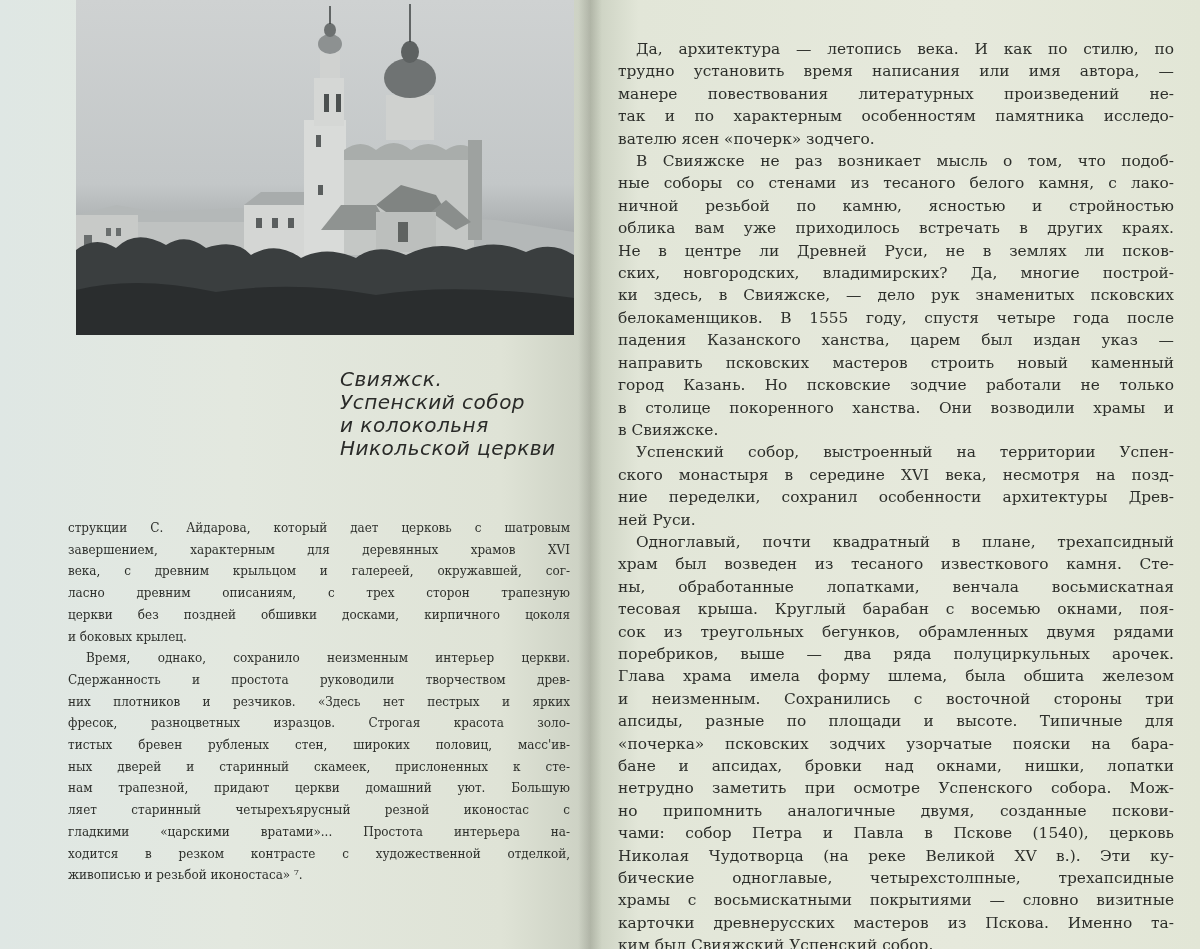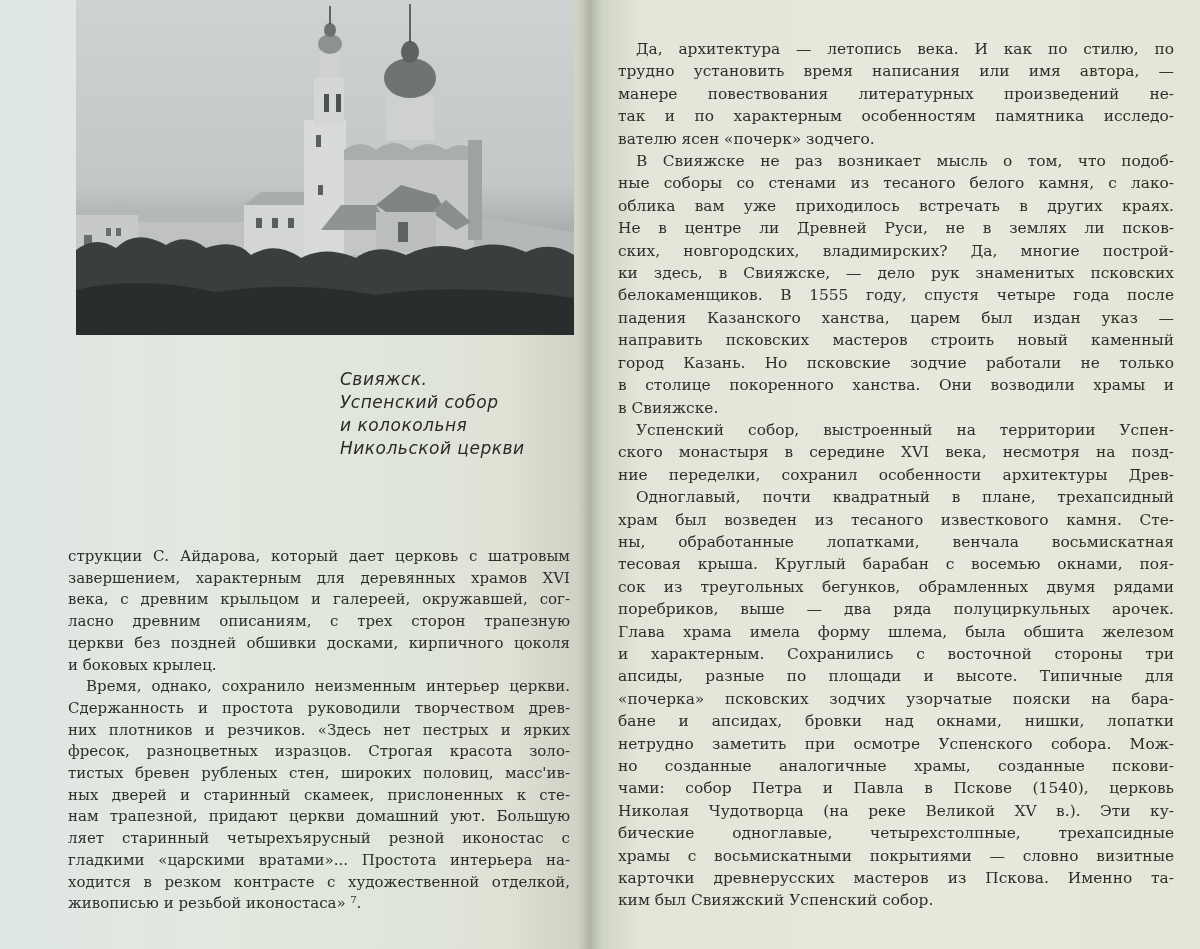--- a/index.html
+++ b/index.html
@@ -26,29 +26,29 @@
   .photo {
     position: absolute; left: 76px; top: 0; width: 498px; height: 335px;
     background: linear-gradient(180deg, #cfd2d2 0%, #c3c7c8 55%, #a7abac 70%, #3e4244 80%, #2b2e2f 100%);
     overflow: hidden;
   }
   .photo svg { position: absolute; left: 0; top: 0; }
   
   .caption {
     position: absolute; left: 340px; top: 368px; width: 230px;
     font-family: "DejaVu Sans", sans-serif; font-style: oblique;
-    font-size: 17px; line-height: 23px; color: #2a2b29; letter-spacing: 0.5px;
+    font-size: 20px; line-height: 23px; color: #2a2b29; letter-spacing: 0.5px;
   }
   .caption div { white-space: nowrap; }
   
   .text-block { position: absolute; font-size: 15px; line-height: 21.6px; color: #2d2f2b; }
   .text-block .line { white-space: nowrap; display: block; text-align: justify; text-align-last: justify; }
   .text-block .line.last { text-align-last: left; }
   .text-block .line.indent { padding-left: 18px; }
-  .left-text { left: 68px; top: 546px; width: 502px; font-size: 15px; line-height: 21.7px; }
+  .left-text { left: 68px; top: 518px; width: 502px; font-size: 12px; line-height: 21.7px; }
   .right-text { left: 618px; top: 38px; width: 556px; font-size: 15.4px; line-height: 22.4px; }
 </style>
 </head>
 <body>
 
 <div class="spread">
   <div class="page-left"></div>
   <div class="page-right"></div>
   <div class="gutter"></div>
 
@@ -130,46 +130,48 @@
   </div>
 
   <div class="text-block right-text">
     <span class="line indent">Да, архитектура — летопись века. И как по стилю, по</span>
     <span class="line">трудно установить время написания или имя автора, —</span>
     <span class="line">манере повествования литературных произведений не-</span>
     <span class="line">так и по характерным особенностям памятника исследо-</span>
     <span class="line last">вателю ясен «почерк» зодчего.</span>
     <span class="line indent">В Свияжске не раз возникает мысль о том, что подоб-</span>
     <span class="line">ные соборы со стенами из тесаного белого камня, с лако-</span>
+    <span class="line">ничной резьбой по камню, ясностью и стройностью</span>
     <span class="line">облика вам уже приходилось встречать в других краях.</span>
     <span class="line">Не в центре ли Древней Руси, не в землях ли псков-</span>
     <span class="line">ских, новгородских, владимирских? Да, многие построй-</span>
     <span class="line">ки здесь, в Свияжске, — дело рук знаменитых псковских</span>
     <span class="line">белокаменщиков. В 1555 году, спустя четыре года после</span>
     <span class="line">падения Казанского ханства, царем был издан указ —</span>
     <span class="line">направить псковских мастеров строить новый каменный</span>
     <span class="line">город Казань. Но псковские зодчие работали не только</span>
     <span class="line">в столице покоренного ханства. Они возводили храмы и</span>
     <span class="line last">в Свияжске.</span>
     <span class="line indent">Успенский собор, выстроенный на территории Успен-</span>
     <span class="line">ского монастыря в середине XVI века, несмотря на позд-</span>
     <span class="line">ние переделки, сохранил особенности архитектуры Древ-</span>
+    <span class="line last">ней Руси.</span>
     <span class="line indent">Одноглавый, почти квадратный в плане, трехапсидный</span>
     <span class="line">храм был возведен из тесаного известкового камня. Сте-</span>
     <span class="line">ны, обработанные лопатками, венчала восьмискатная</span>
     <span class="line">тесовая крыша. Круглый барабан с восемью окнами, поя-</span>
     <span class="line">сок из треугольных бегунков, обрамленных двумя рядами</span>
     <span class="line">поребриков, выше — два ряда полуциркульных арочек.</span>
     <span class="line">Глава храма имела форму шлема, была обшита железом</span>
-    <span class="line">и характерным. Сохранились с восточной стороны три</span>
+    <span class="line">и неизменным. Сохранились с восточной стороны три</span>
     <span class="line">апсиды, разные по площади и высоте. Типичные для</span>
     <span class="line">«почерка» псковских зодчих узорчатые пояски на бара-</span>
     <span class="line">бане и апсидах, бровки над окнами, нишки, лопатки</span>
     <span class="line">нетрудно заметить при осмотре Успенского собора. Мож-</span>
-    <span class="line">но созданные аналогичные храмы, созданные пскови-</span>
+    <span class="line">но припомнить аналогичные двумя, созданные пскови-</span>
     <span class="line">чами: собор Петра и Павла в Пскове (1540), церковь</span>
     <span class="line">Николая Чудотворца (на реке Великой XV в.). Эти ку-</span>
     <span class="line">бические одноглавые, четырехстолпные, трехапсидные</span>
     <span class="line">храмы с восьмискатными покрытиями — словно визитные</span>
     <span class="line">карточки древнерусских мастеров из Пскова. Именно та-</span>
     <span class="line last">ким был Свияжский Успенский собор.</span>
 
   </div>
 </div>
 

